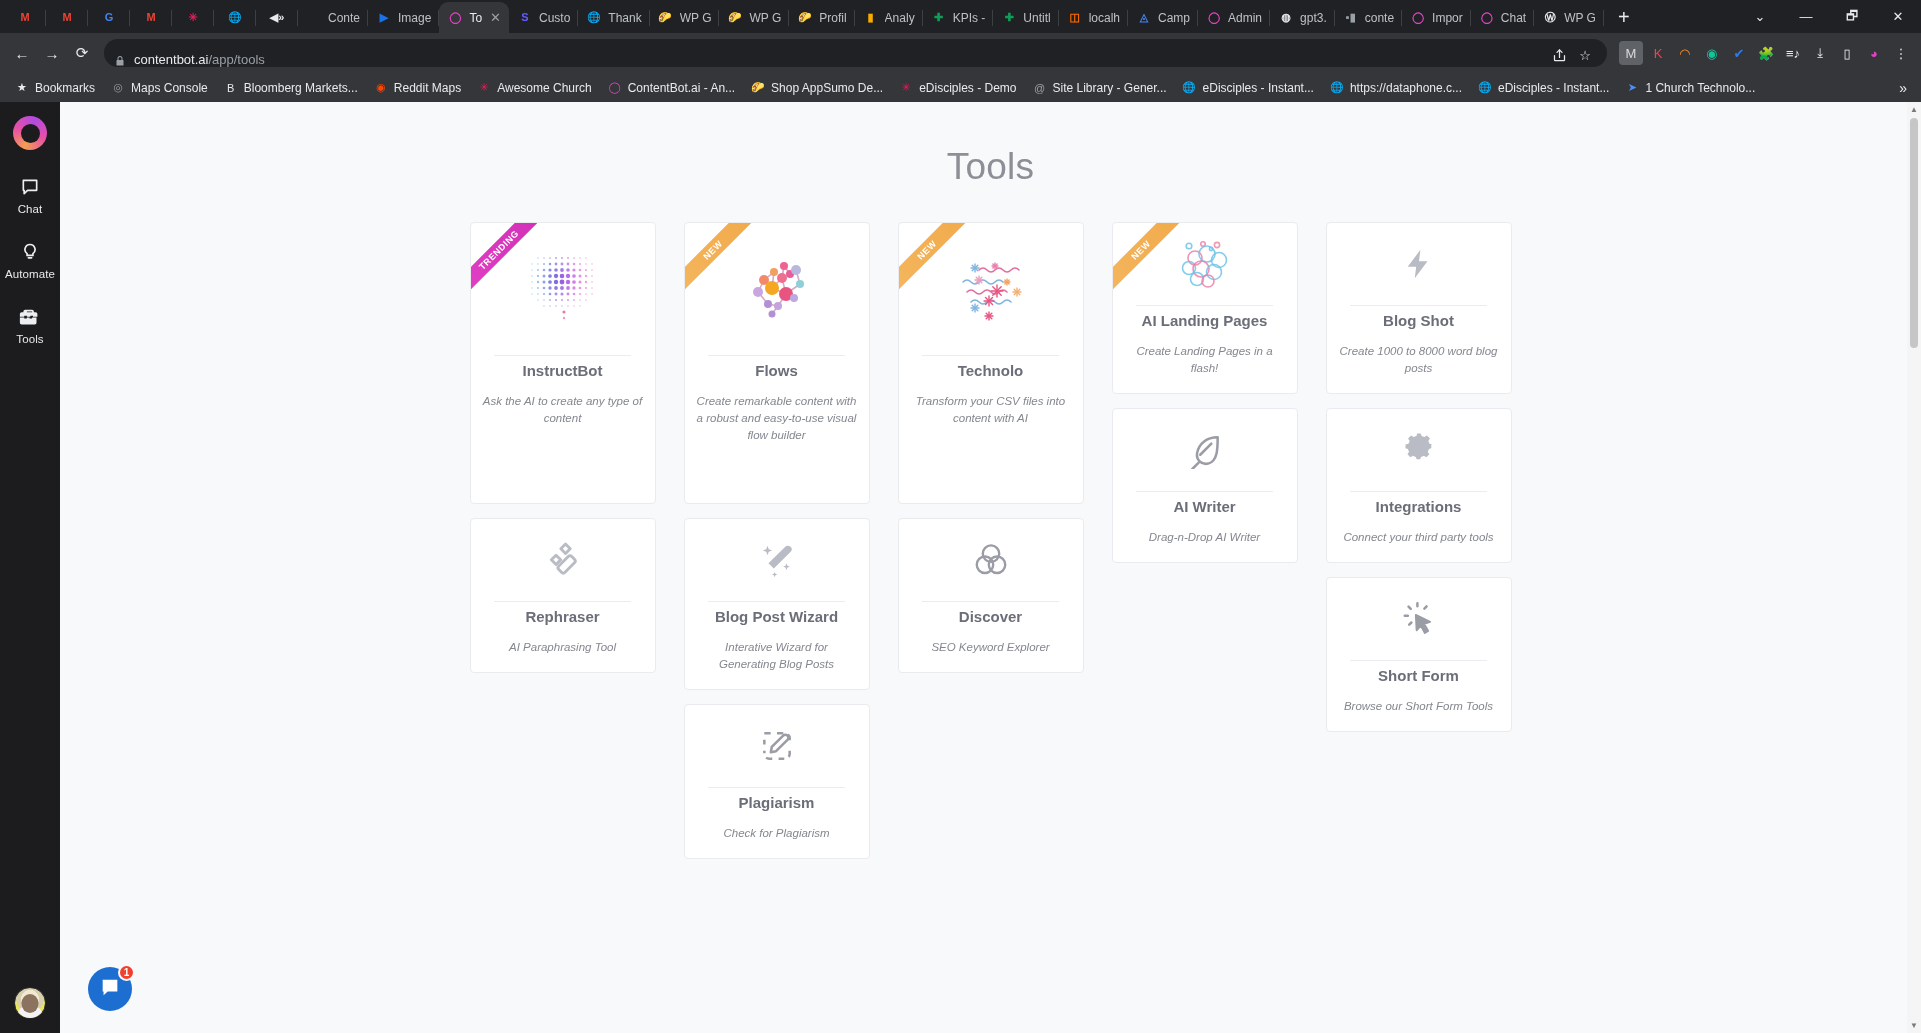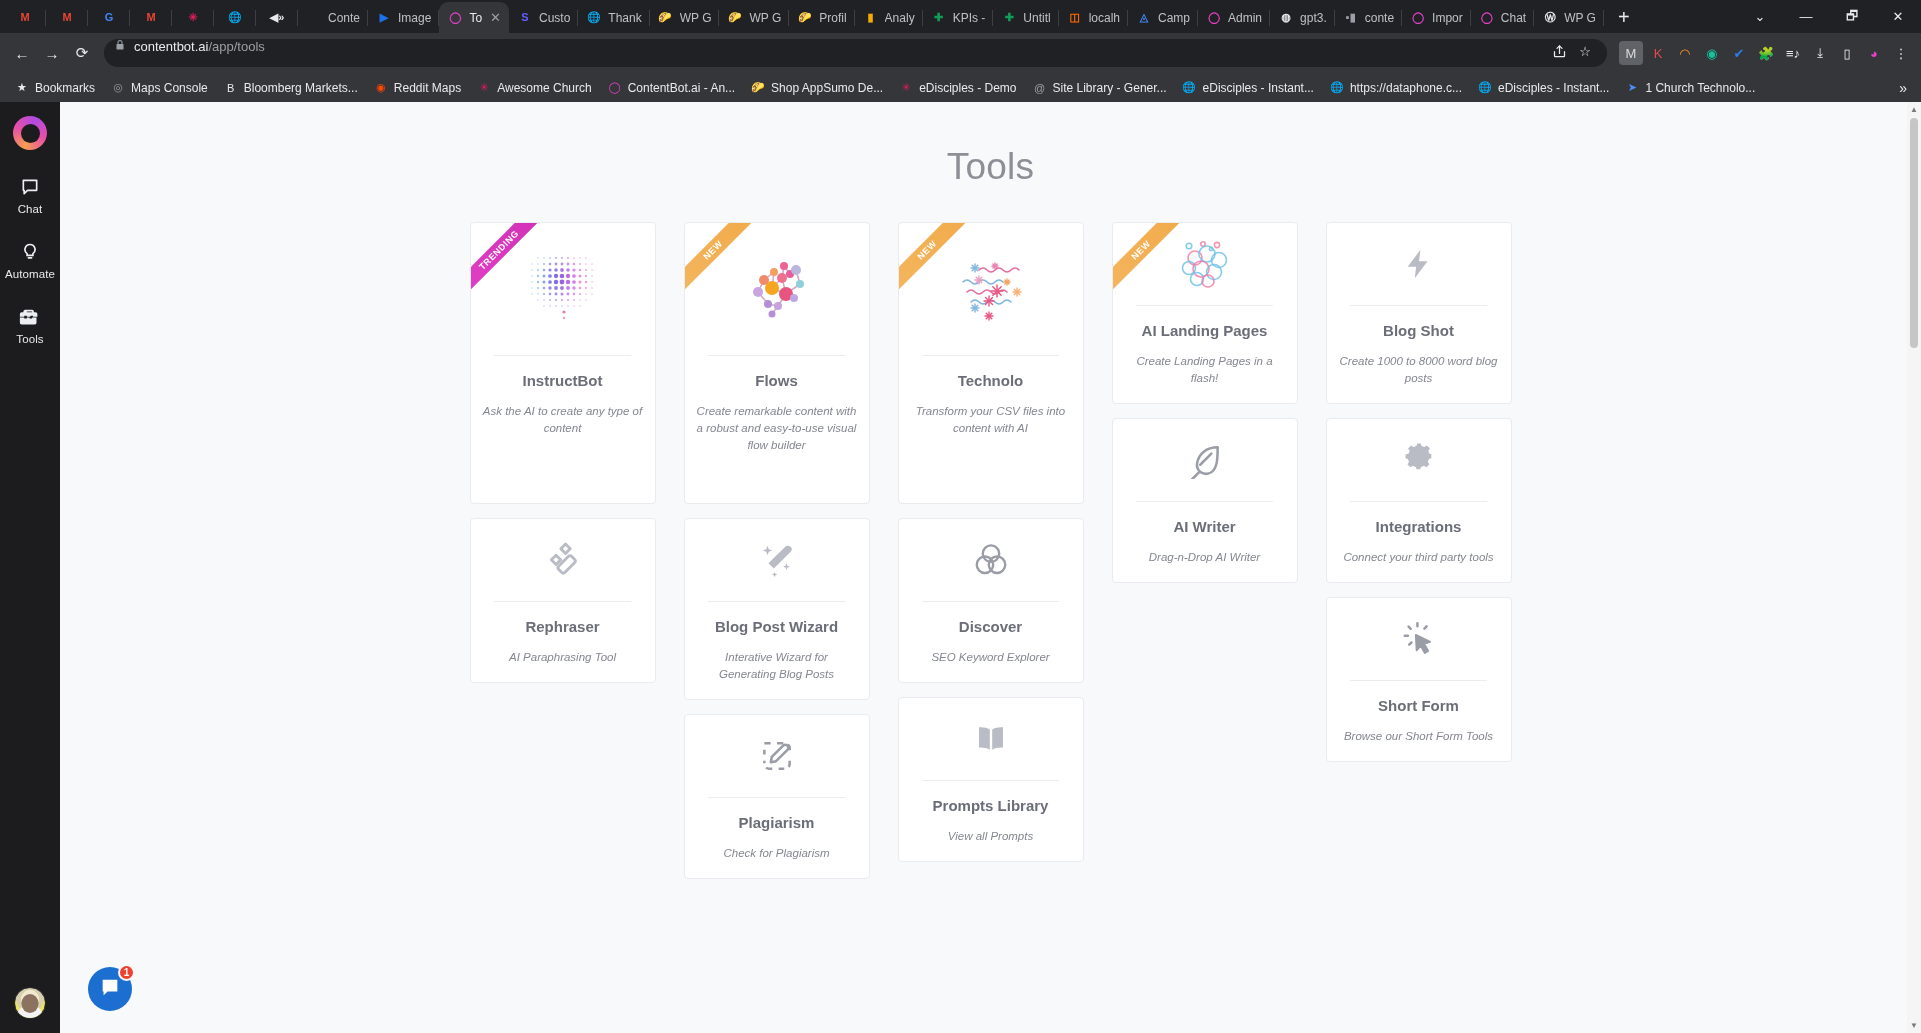--- a/index.html
+++ b/index.html
@@ -34,21 +34,21 @@
 
   .winbtns { margin-left:auto; display:flex; align-items:center; height:33px; }
   .winbtn { width:46px; height:33px; display:flex; align-items:center; justify-content:center; color:#e8eaed; font-size:13px; }
   .newtab { width:28px; height:28px; display:flex; align-items:center; justify-content:center;
      color:#e8eaed; font-size:20px; margin: 0 4px 2px 6px; border-radius:50%; }
 
   .navbar { height:40px; background:#35363a; display:flex; align-items:center; padding:0 8px; gap:2px; flex:0 0 40px; }
   .navicon { width:28px; height:28px; display:flex; align-items:center; justify-content:center;
      color:#e8eaed; font-size:15px; border-radius:50%; }
   .omnibox {
-    flex:1; height:28px; background:#202124; border-radius:14px; display:flex; align-items:flex-start;
+    flex:1; height:28px; background:#202124; border-radius:14px; display:flex; align-items:flex-end;
     padding: 0 10px; gap:8px; margin: 0 6px; min-width:0;
   }
   .omnibox .urltext { font-size:13px; color:#e8eaed; white-space:nowrap; }
   .omnibox .urltext .dim { color:#9aa0a6; }
   .omniright { display:flex; align-items:center; gap:2px; margin-left:auto; }
   .toolbaricons { display:flex; align-items:center; gap:3px; padding-left:4px; }
   .tbicon { width:24px; height:24px; display:flex; align-items:center; justify-content:center;
      font-size:13px; color:#e8eaed; border-radius:4px; }
 
   .bookmarks { height:29px; background:#35363a; display:flex; align-items:center; padding:0 8px; gap:2px; flex:0 0 29px; overflow:hidden; }
@@ -94,21 +94,21 @@
   .col { display:flex; flex-direction:column; gap:14px; }
 
   .card {
     background:#fff; border:1px solid #e9ebef; border-radius:4px; position:relative;
     overflow:hidden; display:flex; flex-direction:column; align-items:center;
     padding: 0 12px 16px;
   }
   .card .icon-area { height:82px; width:100%; display:flex; align-items:center; justify-content:center; }
   .card .icon-area.tall { height:132px; }
   .card .divider { width:86%; height:1px; background:#ececf0; }
-  .card .ctitle { font-size:15px; font-weight:bold; color:#6b6e78; margin-top:16px; text-align:center; line-height:1.25; }
+  .card .ctitle { font-size:15px; font-weight:bold; color:#6b6e78; margin-top:6px; text-align:center; line-height:1.25; }
   .card .cdesc { font-size:11.5px; font-style:italic; color:#84878f; margin-top:12px; text-align:center; line-height:1.5; }
   .card.tall-body { min-height:282px; }
   .card.mid-body { min-height:143px; }
   .card.reg-body { min-height:135px;justify-content:flex-end; }
 
   .ribbon {
     position:absolute; top:0; left:0; width:86px; height:86px; overflow:hidden; pointer-events:none; z-index:3;
   }
   .ribbon span {
     position:absolute; display:block; width:128px; padding:3px 0; text-align:center;
@@ -649,31 +649,20 @@
                 <svg width="38" height="38" viewBox="0 0 24 24" fill="none" stroke="#9a9da6" stroke-width="1.5">
                   <circle cx="12" cy="8" r="5.2"></circle>
                   <circle cx="8.2" cy="15" r="5.2"></circle>
                   <circle cx="15.8" cy="15" r="5.2"></circle>
                 </svg>
               </div>
               <div class="divider"></div>
               <div class="ctitle">Discover</div>
               <div class="cdesc">SEO Keyword Explorer</div>
             </div>
-            <div class="card reg-body">
-              <div class="icon-area">
-                <svg width="42" height="36" viewBox="0 0 24 24" fill="#b9bcc4">
-                  <path d="M11.2 5.6C9.4 4.4 6.8 4 4 4.2v13.5c2.8-.2 5.4.2 7.2 1.4V5.6z"></path>
-                  <path d="M12.8 5.6c1.8-1.2 4.4-1.6 7.2-1.4v13.5c-2.8-.2-5.4.2-7.2 1.4V5.6z"></path>
-                </svg>
-              </div>
-              <div class="divider"></div>
-              <div class="ctitle">Prompts Library</div>
-              <div class="cdesc">View all Prompts</div>
-            </div>
           </div>
           <div class="col">
             <div class="card mid-body">
               <div class="ribbon orange">
                 <span>NEW</span>
               </div>
               <div class="icon-area">
                 <svg width="76" height="56" viewBox="0 0 76 56">
                   <circle cx="22" cy="10" r="2.8" fill="none" stroke="#6fc3e8" stroke-width="1.6" opacity=".85"></circle>
                   <circle cx="36" cy="8" r="2.2" fill="none" stroke="#ee7fa8" stroke-width="1.6" opacity=".85"></circle>

